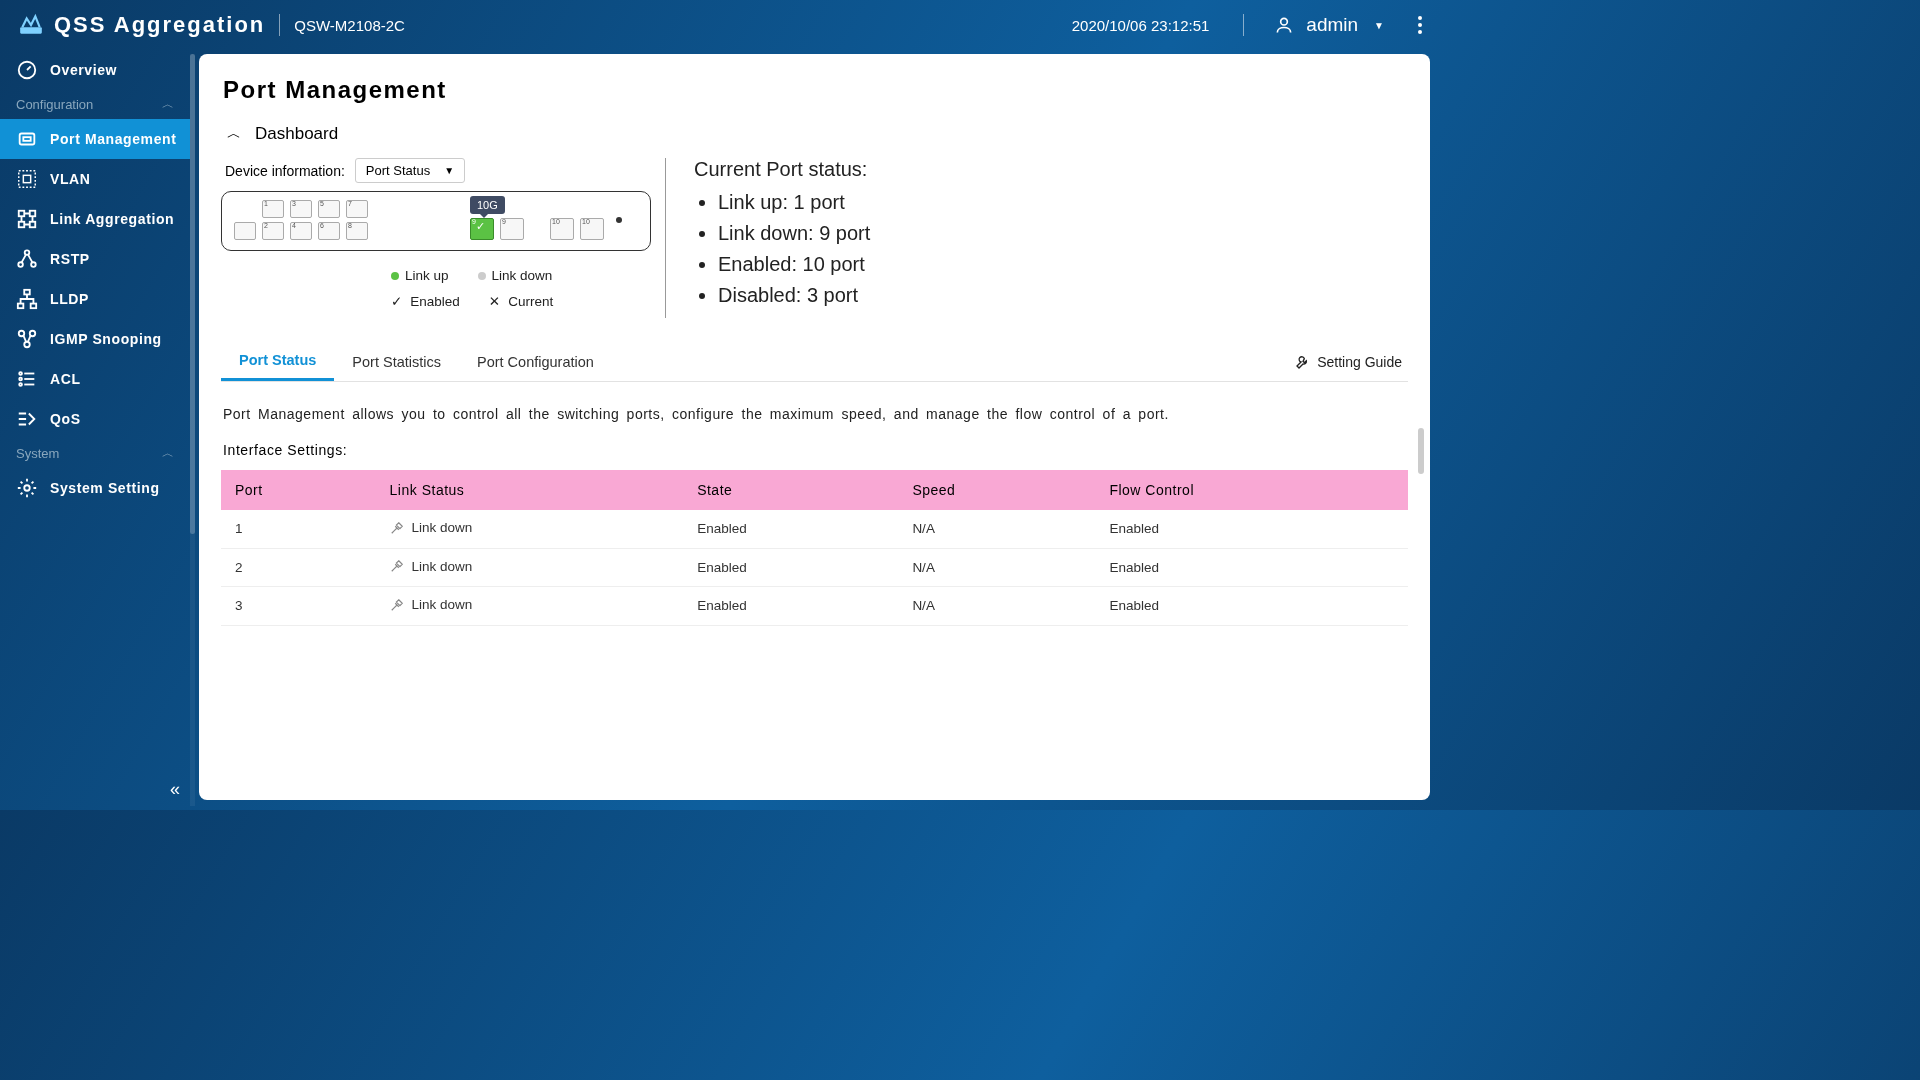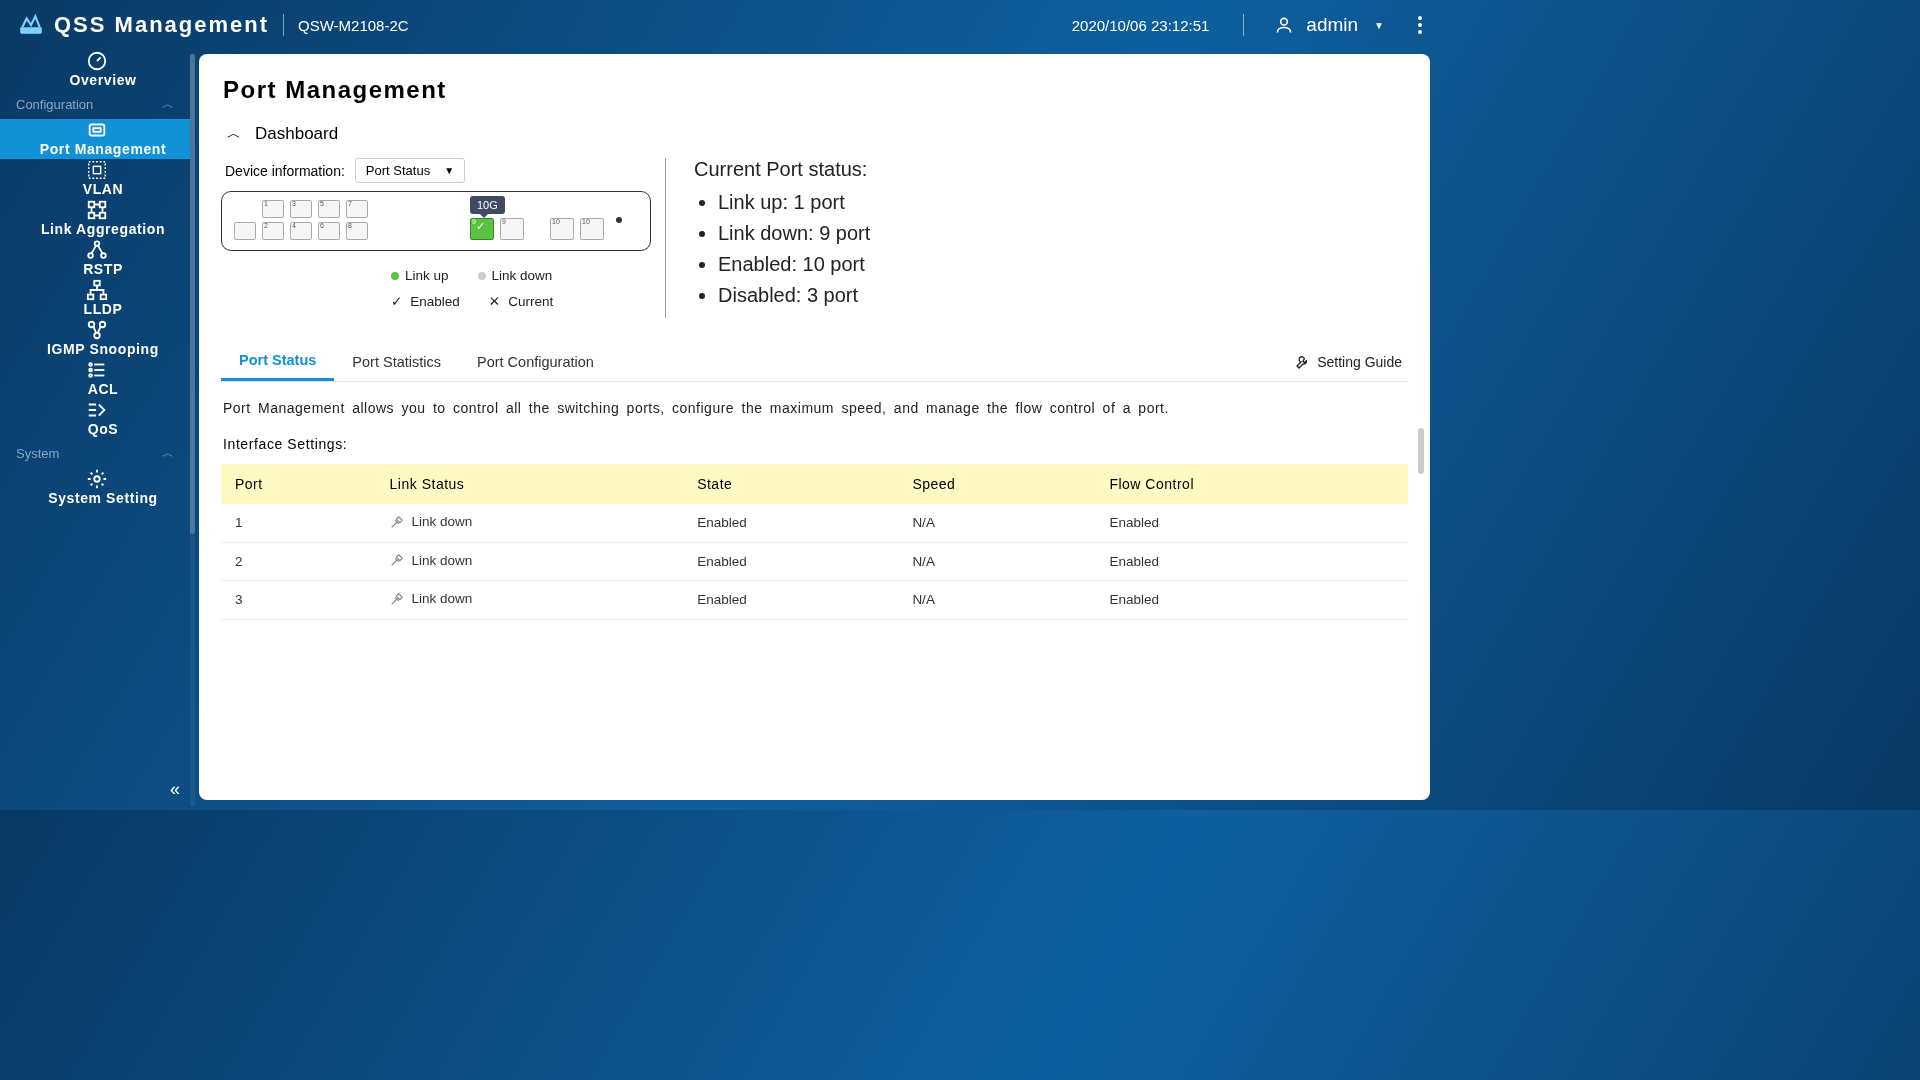--- a/index.html
+++ b/index.html
@@ -16,21 +16,21 @@
 .user-block { display:flex; align-items:center; margin:0 16px; }
 .user-icon { width:20px; height:20px; margin-right:12px; }
 .user-name { font-size:19px; margin-right:16px; }
 .caret { font-size:10px; }
 .kebab { display:flex; flex-direction:column; gap:3px; margin-left:18px; }
 .kebab span { width:4px; height:4px; background:#fff; border-radius:50%; }
 
 
 .body { display:flex; height:760px; }
 .sidebar { width:190px; color:#fff; font-size:14px; position:relative; }
-.sb-item { display:flex; align-items:center; height:40px; padding-left:16px; cursor:pointer;flex-direction:column; }
+.sb-item { display:flex; align-items:center; height:40px; padding-left:16px; cursor:pointer; }
 .sb-item.active { background:#1191d6; }
 .sb-icon { width:22px; height:22px; display:flex; align-items:center; justify-content:center; margin-right:12px; }
 .sb-label { font-weight:600; letter-spacing:.6px; }
 .sb-section { display:flex; align-items:center; justify-content:space-between; padding:6px 16px 6px 16px; color:#89a7bd; font-size:13px; }
 .sb-chev { font-size:12px; }
 .collapse { position:absolute; bottom:10px; right:10px; font-size:18px; color:#fff; }
 
 .vscroll { width:5px; background:rgba(255,255,255,.06); position:relative; margin:4px 0; }
 .vscroll .thumb { position:absolute; left:0; width:5px; background:rgba(255,255,255,.22); border-radius:3px; }
 
@@ -75,41 +75,41 @@
 .status-title { margin-bottom:10px; }
 .status-col ul { list-style:disc; padding-left:24px; }
 .status-col li { margin-bottom:8px; }
 
 .tabbar { display:flex; align-items:center; border-bottom:1px solid #e2e2e2; margin-top:24px; }
 .tab { padding:10px 18px; font-size:14.5px; color:#333; cursor:pointer; }
 .tab.active { color:#1191d6; border-bottom:3px solid #1191d6; font-weight:600; }
 .tabbar .spacer { flex:1; }
 .setting-guide { display:flex; align-items:center; gap:6px; font-size:14px; color:#222; padding-right:6px; }
 
-.desc { font-size:14px; color:#222; margin:18px 2px 20px; letter-spacing:.5px; word-spacing:3px; }
+.desc { font-size:14px; color:#222; margin:24px 2px 20px; letter-spacing:.5px; word-spacing:3px; }
 .subhead { font-size:14px; margin-bottom:12px; padding-left:2px; letter-spacing:.6px; }
 
 .tbl { width:100%; border-collapse:collapse; }
-.tbl th { background:#fef9c3; font-weight:400; text-align:left; font-size:14px; padding:12px 14px; letter-spacing:.5px; }
+.tbl th { background:#f9a8d4; font-weight:400; text-align:left; font-size:14px; padding:12px 14px; letter-spacing:.5px; }
 .tbl td { font-size:13.5px; padding:10px 14px; border-bottom:1px solid #eee; color:#333; }
 .link-ic { display:inline-flex; align-items:center; gap:8px; }
 .plug { width:14px; height:14px; }
 
 .panel-scroll { position:absolute; right:6px; top:374px; bottom:6px; width:6px; }
 .panel-scroll .thumb { position:absolute; top:0; width:6px; height:46px; background:#ccc; border-radius:3px; }
 </style>
 </head>
 <body>
 
 <div class="header">
   <svg class="logo-icon" viewBox="0 0 24 24">
       <rect x="2" y="14" width="20" height="6" rx="1" fill="#7fd1ff"></rect>
       <path d="M4 14 L8 6 L12 12 L16 4 L20 14" stroke="#7fd1ff" fill="none" stroke-width="2"></path>
     </svg>
-  <span class="app-title">QSS Management</span>
+  <span class="app-title">QSS Aggregation</span>
   <span class="divider-v"></span>
   <span class="model">QSW-M2108-2C</span>
   <span class="spacer"></span>
   <span class="timestamp">2020/10/06 23:12:51</span>
   <span class="divider-v"></span>
   <div class="user-block">
     <svg class="user-icon" viewBox="0 0 24 24" fill="none" stroke="#fff" stroke-width="2">
         <circle cx="12" cy="8" r="4"></circle>
         <path d="M4 21c0-4 4-6 8-6s8 2 8 6"></path>
       </svg>

